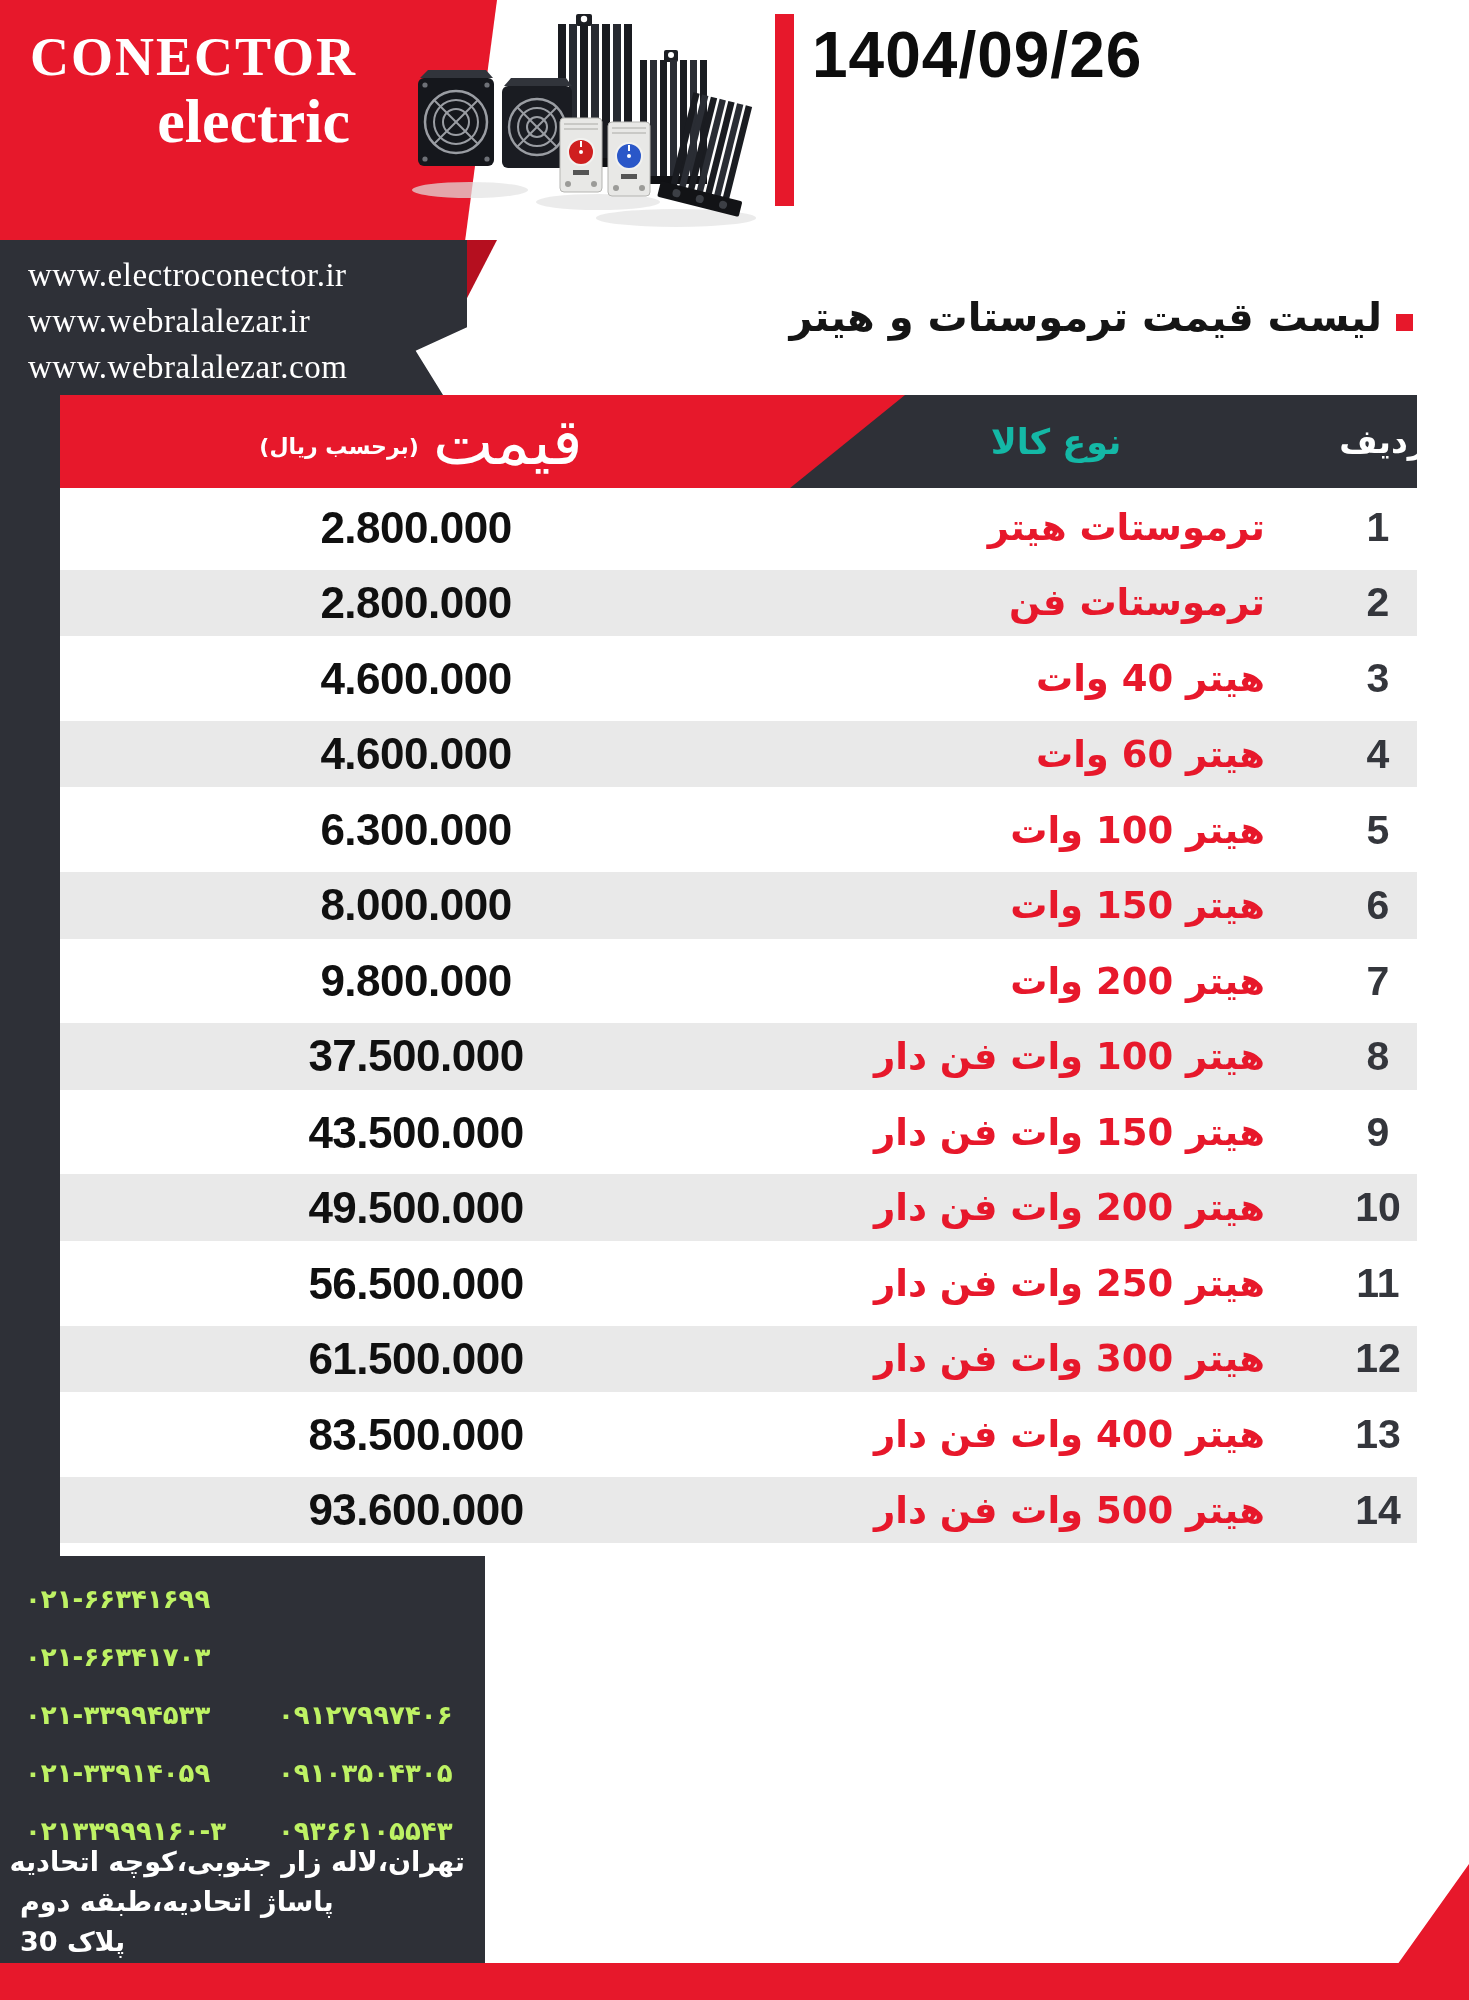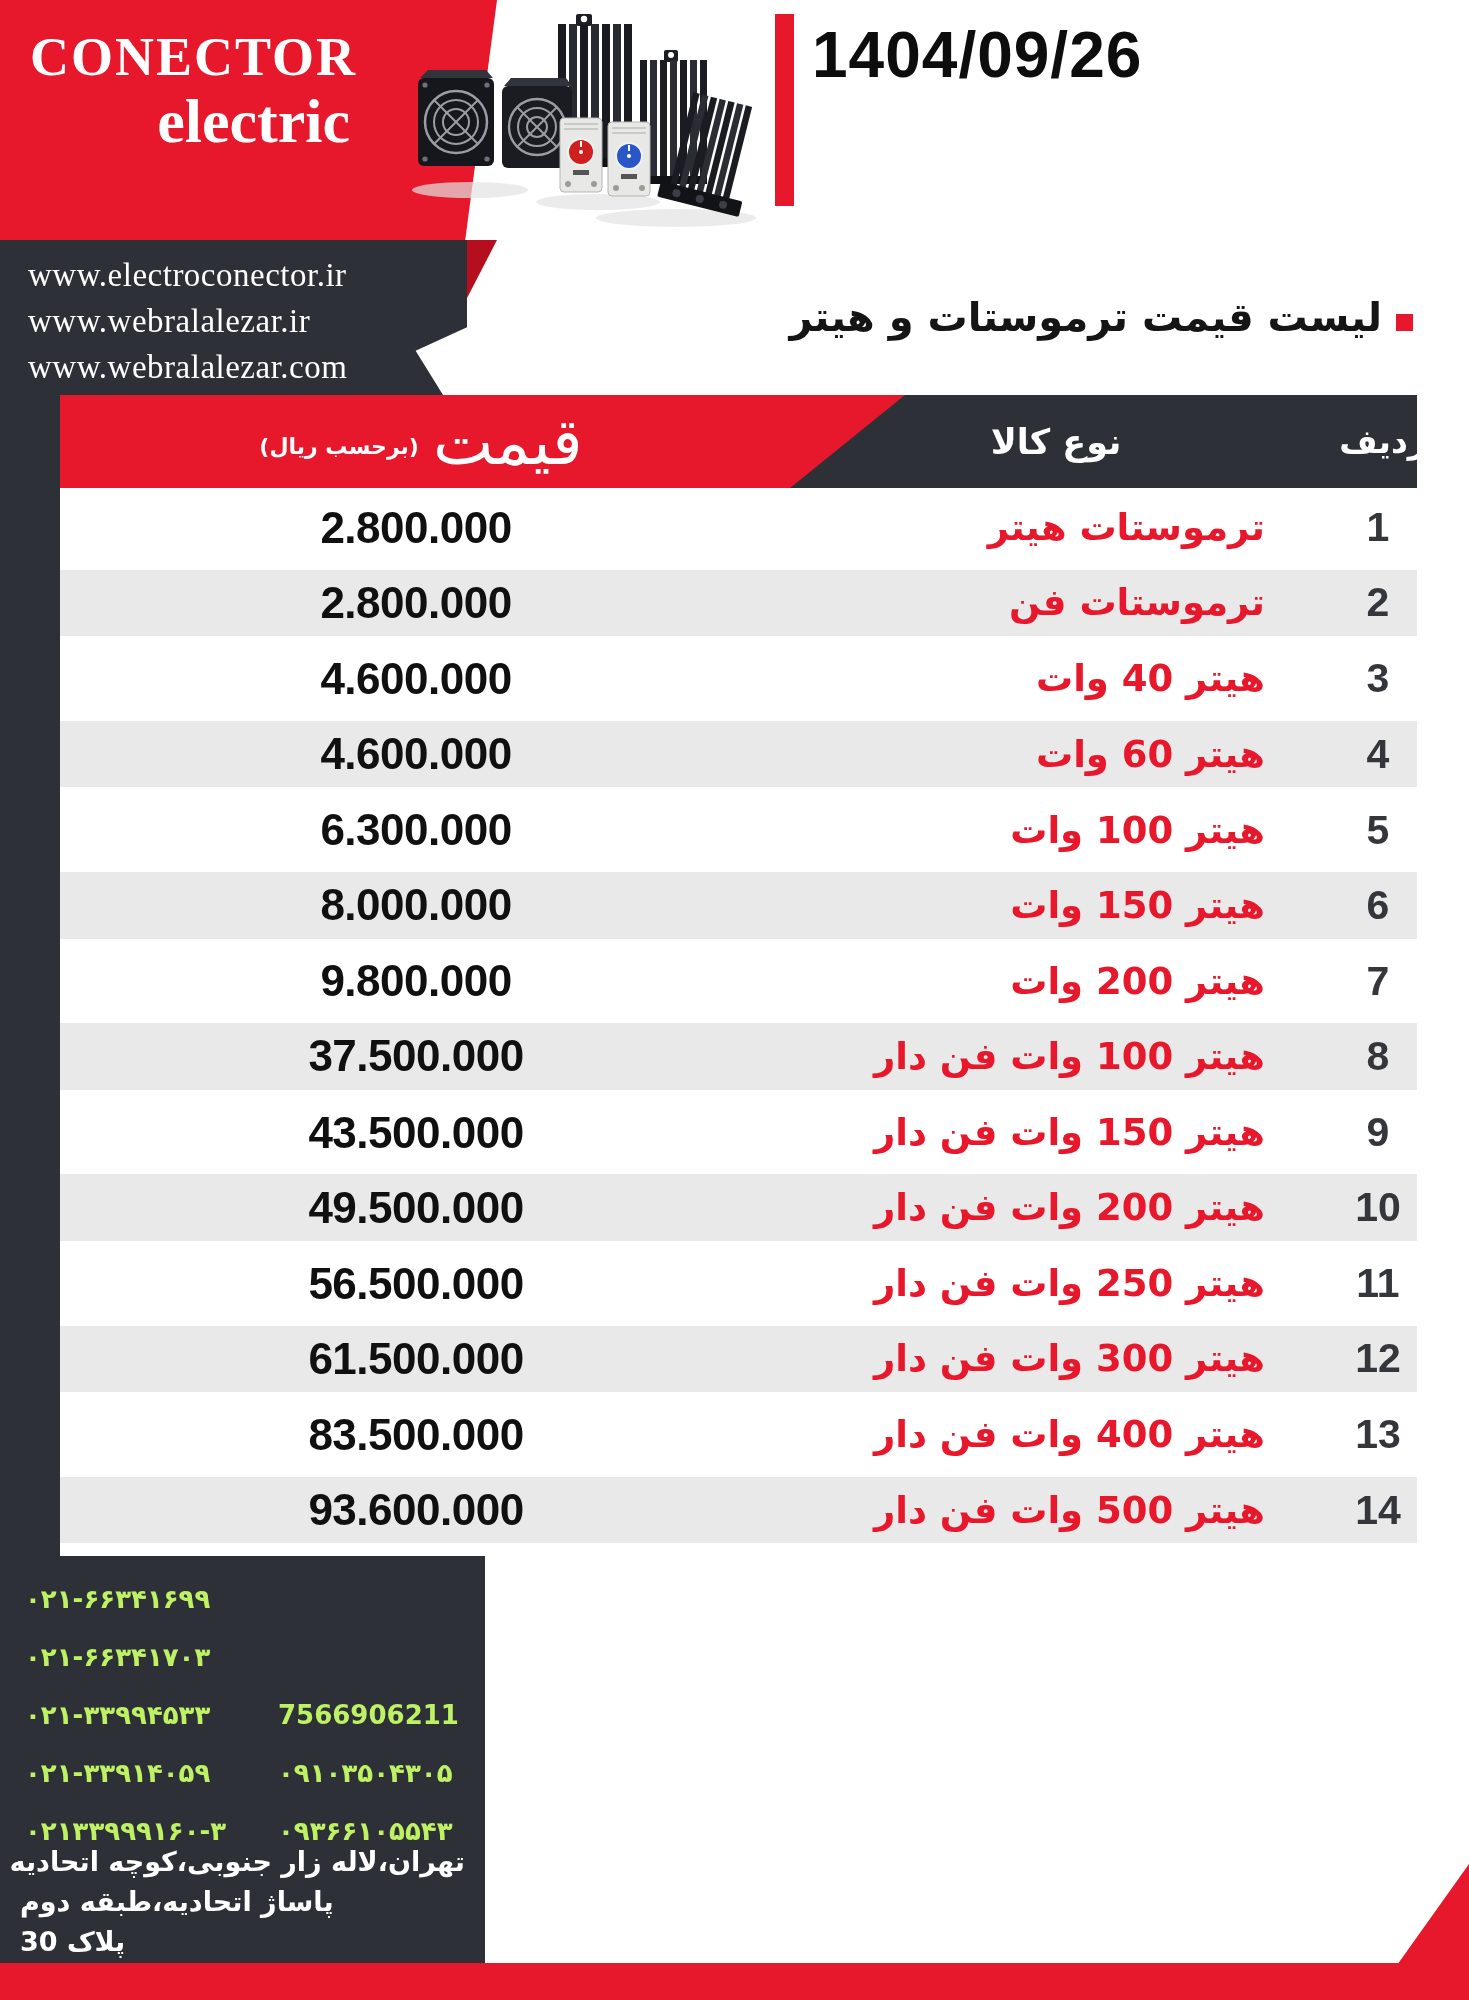--- a/index.html
+++ b/index.html
@@ -50,21 +50,21 @@
   .bullet{position:absolute;left:1396px;top:314px;width:17px;height:17px;background:var(--red);}
   .title{
     position:absolute;left:700px;top:294px;width:682px;text-align:right;
     font-size:40px;font-weight:bold;color:#151515;
   }
   
   .thead-dark{position:absolute;left:60px;top:395px;width:1357px;height:93px;background:var(--dark);}
   .h-product{
     position:absolute;left:816px;top:0;width:360px;height:100%;
     display:flex;align-items:center;justify-content:center;
-    color:#ffffff;font-size:35px;font-weight:bold;text-align:center;
+    color:#14b8a6;font-size:35px;font-weight:bold;text-align:center;
   }
   .h-row{
     position:absolute;left:1263px;top:0;width:120px;height:100%;
     display:flex;align-items:center;justify-content:center;
     color:#fff;font-size:33px;font-weight:bold;
   }
   .thead-red{
     position:absolute;left:60px;top:395px;width:845px;height:93px;background:var(--red);
     clip-path:polygon(0 0,100% 0,86.4% 100%,0 100%);
   }
@@ -320,21 +320,21 @@
     <div class="landlines">
 
     <div class="phone">۰۲۱-۶۶۳۴۱۶۹۹</div>
         <div class="phone">۰۲۱-۶۶۳۴۱۷۰۳</div>
         <div class="phone">۰۲۱-۳۳۹۹۴۵۳۳</div>
         <div class="phone">۰۲۱-۳۳۹۱۴۰۵۹</div>
         <div class="phone">۰۲۱۳۳۹۹۹۱۶۰-۳</div>
       </div>
     <div class="mobiles">
 
-    <div class="phone">7566906211</div>
+    <div class="phone">۰۹۱۲۷۹۹۷۴۰۶</div>
         <div class="phone">۰۹۱۰۳۵۰۴۳۰۵</div>
         <div class="phone">۰۹۳۶۶۱۰۵۵۴۳</div>
       </div>
     <div class="address" dir="rtl">
 
     <div class="addr-line">تهران،لاله زار جنوبی،کوچه اتحادیه</div>
         <div class="addr-line">پاساژ اتحادیه،طبقه دوم</div>
         <div class="addr-line">پلاک 30</div>
       </div>
   </div>

